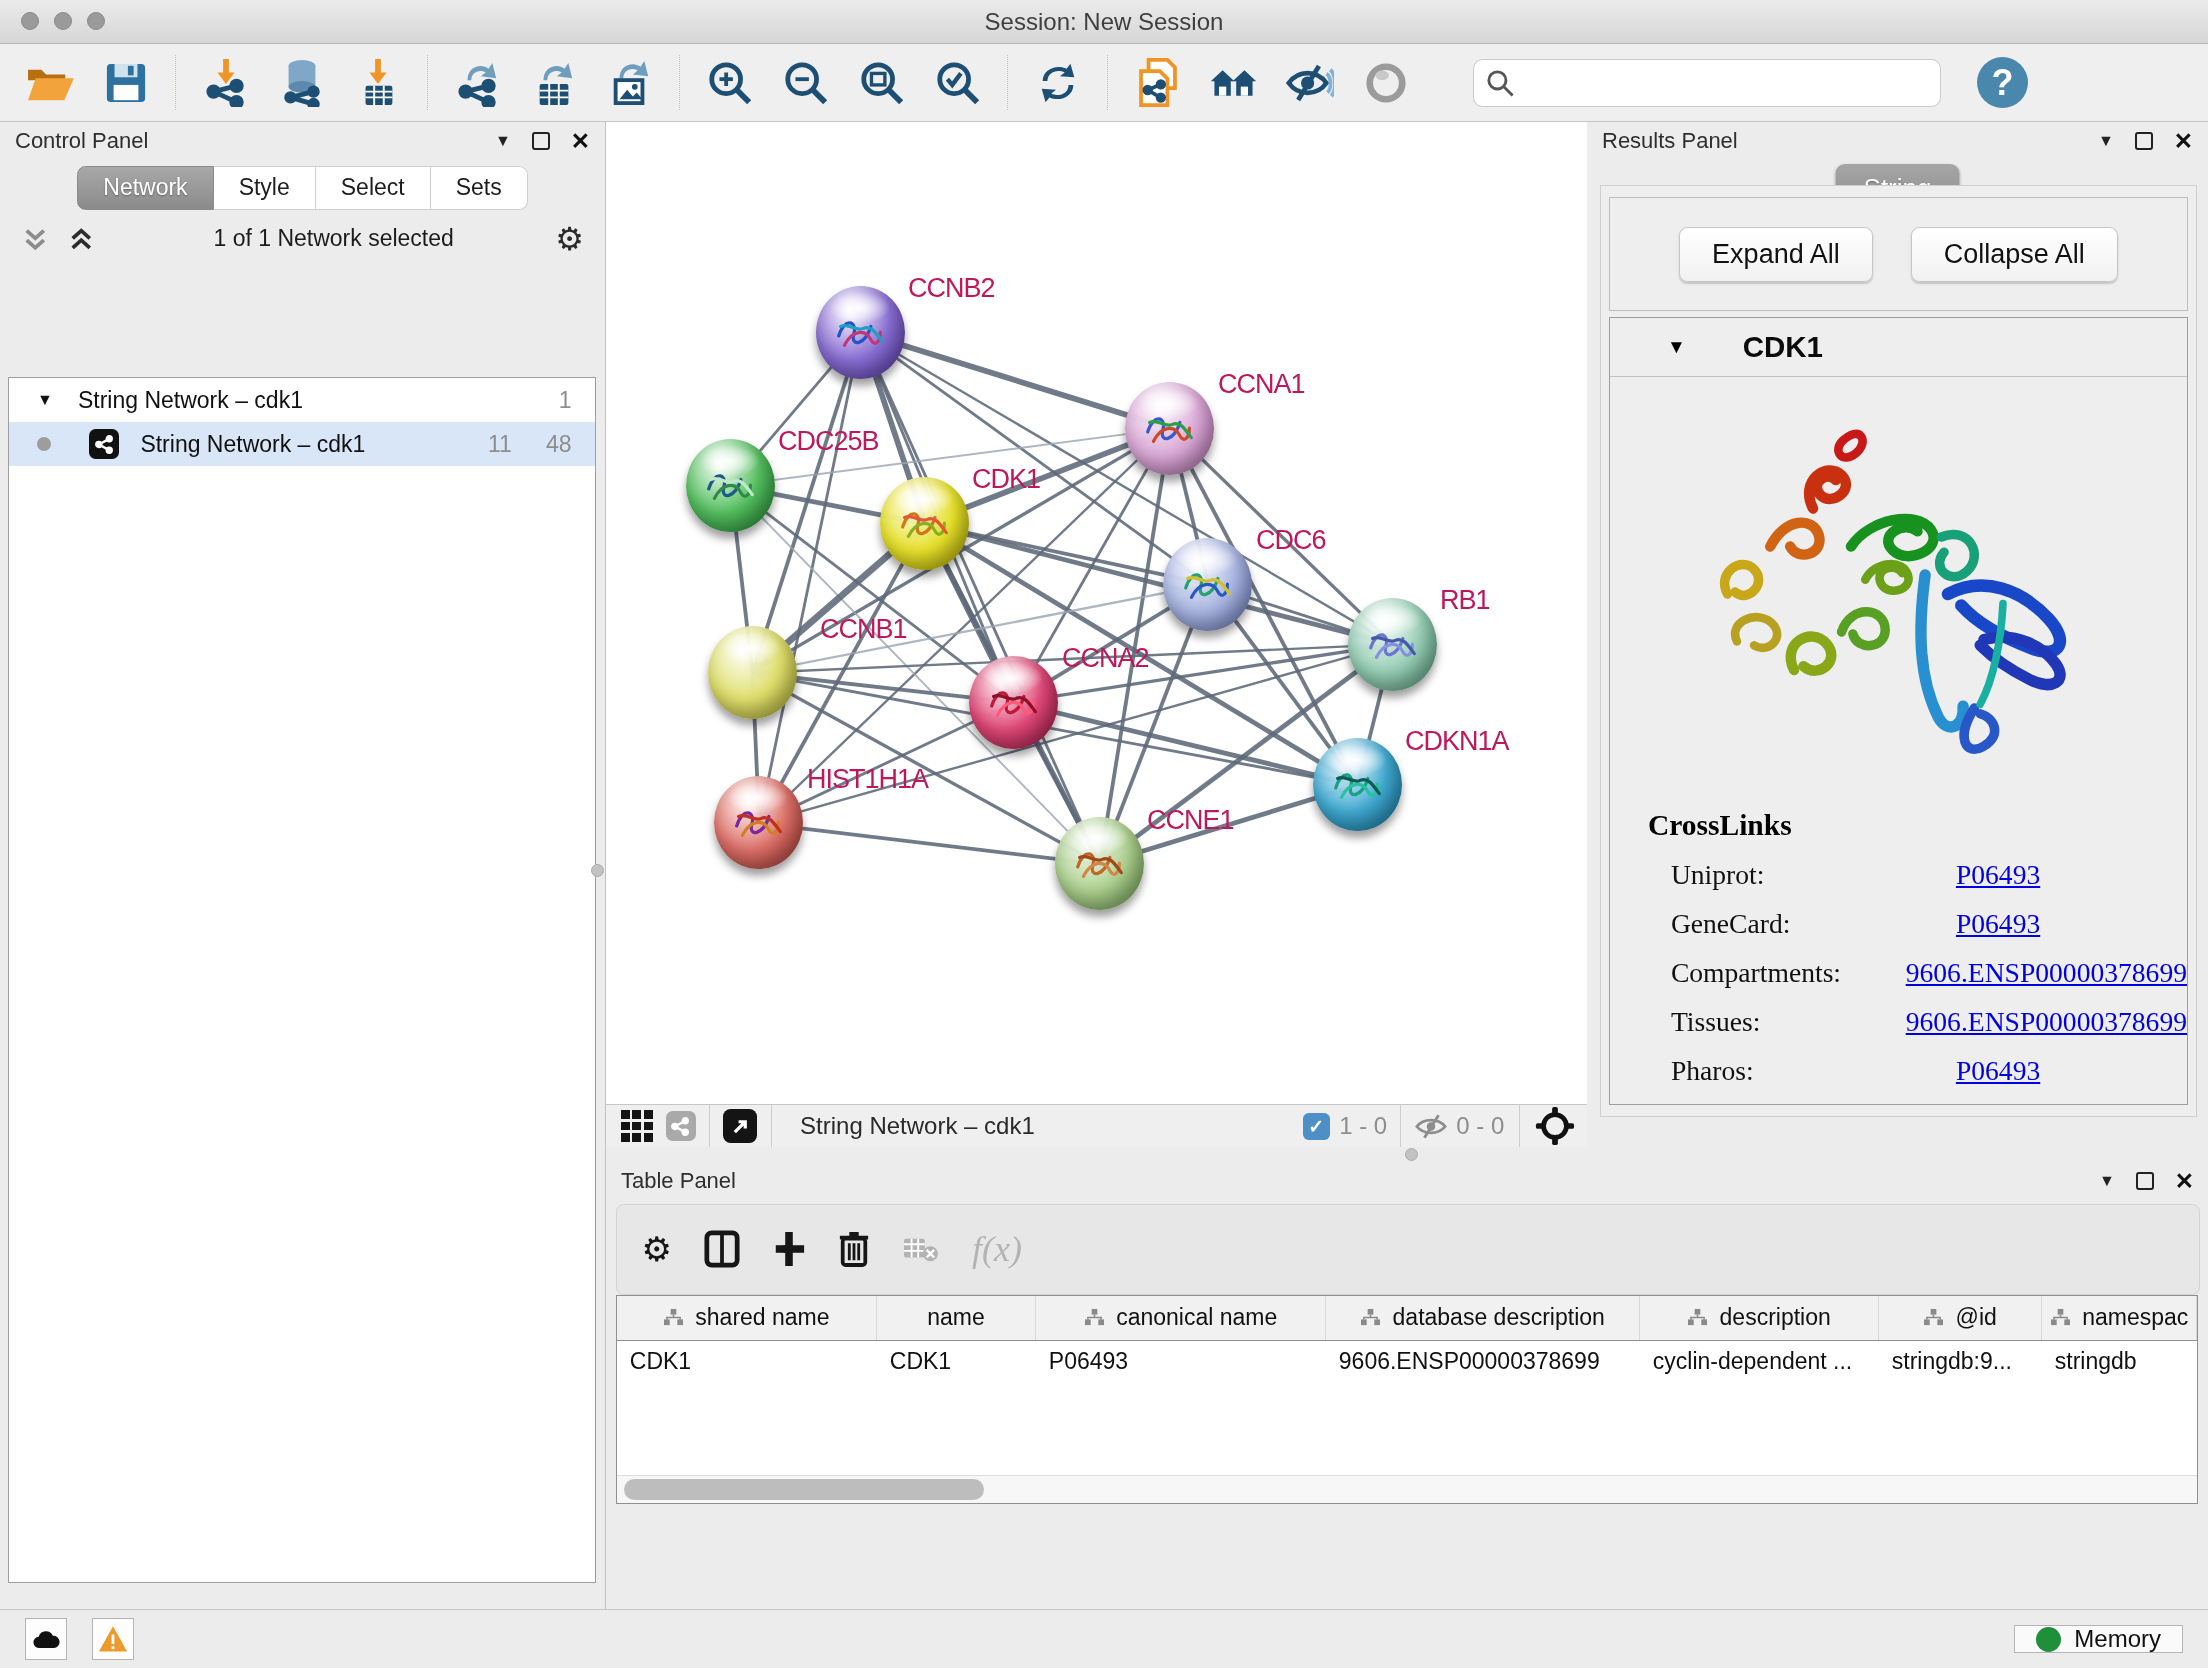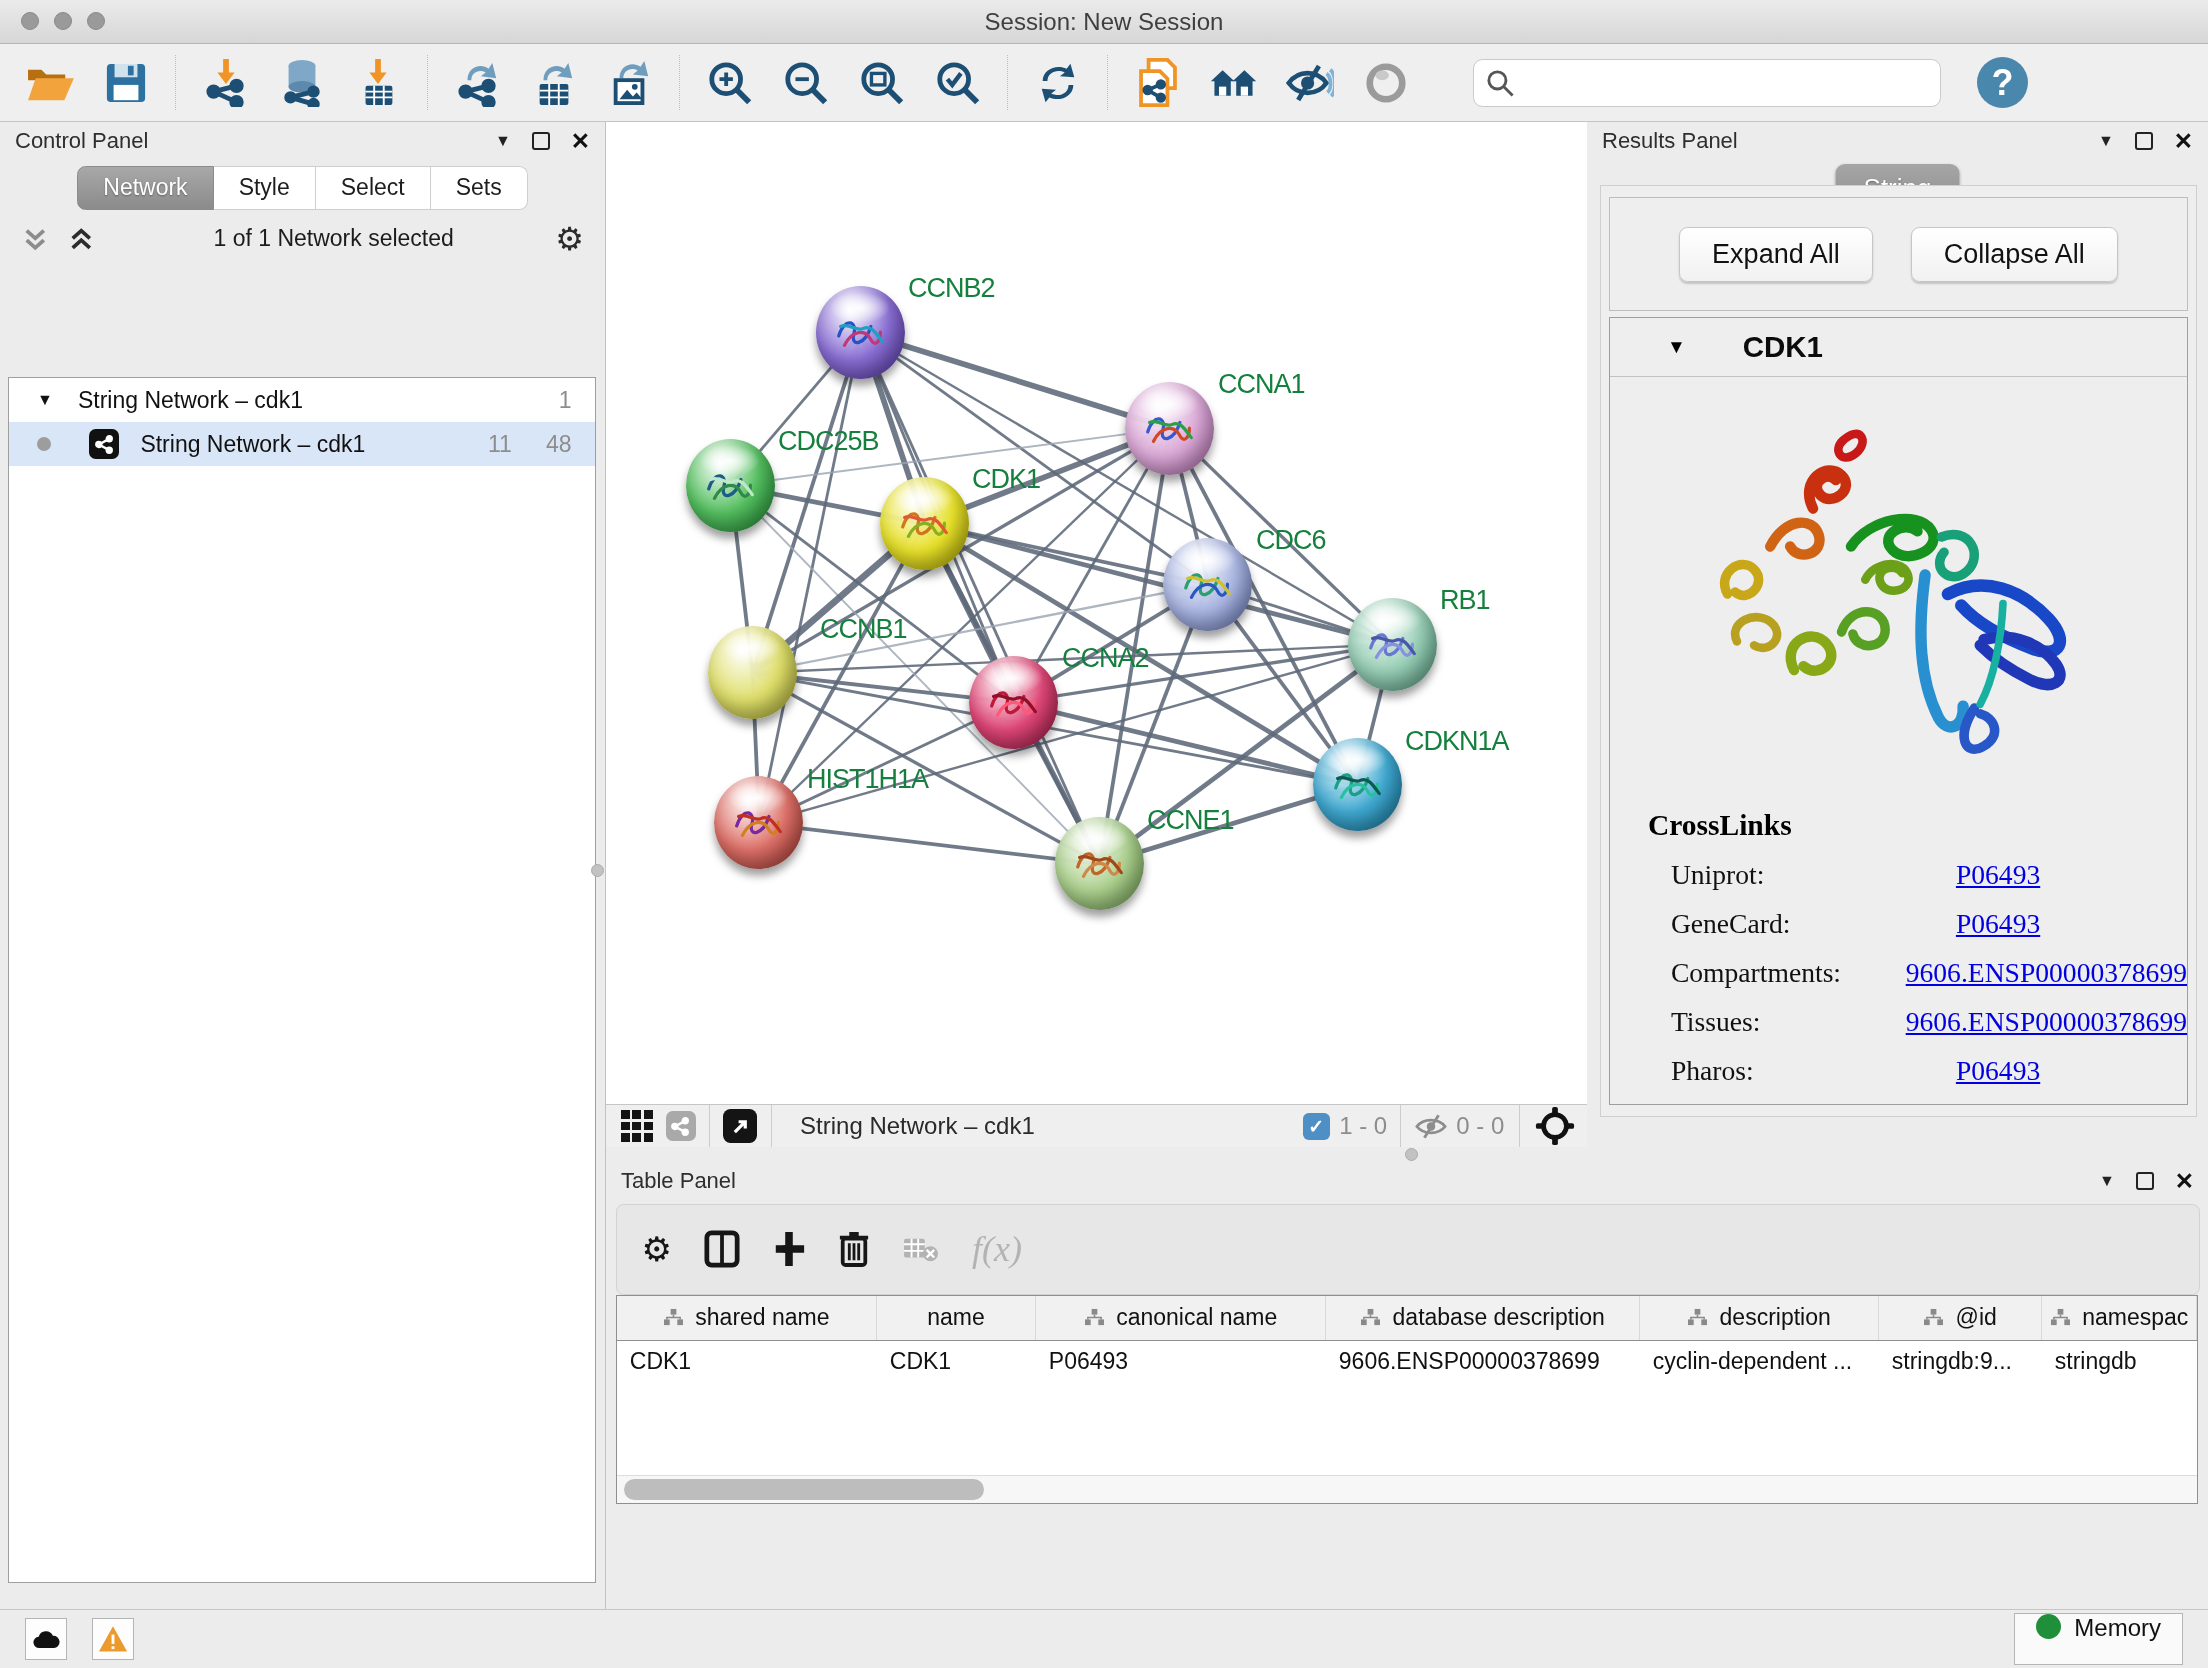--- a/index.html
+++ b/index.html
@@ -58,21 +58,21 @@
   .share-badge { width:30px; height:30px; border-radius:6.7px; background:#111; display:flex; align-items:center; justify-content:center; margin-right:21px; }
 
   
   .network-view { position:absolute; left:606px; top:122px; width:982px; height:1041px; background:#e6e6e6; }
   .net-canvas { position:absolute; left:0; top:0; width:981px; height:982px; background:#fff; overflow:hidden; }
   #edge-svg { position:absolute; left:0; top:0; }
   .node { position:absolute; width:89px; height:93px; border-radius:50%;
     box-shadow:0 6.7px 8.6px rgba(0,0,0,.38), inset -5.7px -9.5px 17px rgba(0,0,0,.28); }
   .node::before { content:""; position:absolute; left:13.3px; top:5.7px; width:61px; height:32px; border-radius:50%;
     background:radial-gradient(ellipse at center, rgba(255,255,255,.95), rgba(255,255,255,0) 70%); }
-  .node-label { position:absolute; font-size:27px; color:#15803d; letter-spacing:-1px; white-space:nowrap; }
+  .node-label { position:absolute; font-size:27px; color:#be185d; letter-spacing:-1px; white-space:nowrap; }
   .net-statusbar { position:absolute; left:0; top:982px; width:981px; height:44px; background:#efefef;
     border-top:1px solid #c6c6c6; border-bottom:1px solid #c6c6c6; display:flex; align-items:center; }
   .ns-sep { width:0; height:42px; border-left:1px solid #cdcdcd; margin:0 13.3px; }
   .grid-icon { display:grid; grid-template-columns:repeat(3,8.6px); grid-gap:2.9px; margin-left:15px; }
   .grid-icon span { width:8.6px; height:8.6px; background:#141414; }
   .share-badge.gray { background:#a9a9a9; margin:0 0 0 13.3px; }
   .extlink { width:34px; height:34px; border-radius:7.6px; background:#141414; display:flex; align-items:center; justify-content:center; }
   .net-name { font-size:24px; color:#2a2a2a; margin-left:15px; flex:1; }
   .badge-box { display:flex; align-items:center; gap:9.5px; font-size:24px; color:#8d8d8d; }
   .checkbox { width:27px; height:27px; border-radius:5.7px; background:#4e90c6; color:#fff; font-size:19px; font-weight:bold;
@@ -121,22 +121,22 @@
   .hthumb { position:absolute; left:7.6px; top:3.8px; width:360px; height:21px; border-radius:10.5px; background:#bdbdbd; }
   .bottom-tabs { position:absolute; left:606px; top:1531px; width:1603px; height:78px; background:#ececec;
     border-top:1.9px solid #9a9a9a; display:flex; align-items:center; }
   .bt-group { margin-left:160px; display:flex; }
 
   
   .statusbar { position:absolute; left:0; top:1609px; width:2208px; height:59px; background:#ececec; border-top:1px solid #c6c6c6;
     display:flex; align-items:center; }
   .sb-btn { width:42px; height:42px; background:#fdfdfd; border:1.9px solid #b5b5b5; margin-left:25px;
     display:flex; align-items:center; justify-content:center; cursor:pointer; }
-  .memory-btn { margin-left:auto; margin-right:25px; height:52px; background:#fafafa; border:1.9px solid #b5b5b5;
-    display:flex; gap:13.3px; padding:0 21px; font-size:24px; color:#111; cursor:pointer; }
+  .memory-btn { margin-left:auto; margin-right:25px; height:28px; background:#fafafa; border:1.9px solid #b5b5b5;
+    display:flex; align-items:center; gap:13.3px; padding:0 21px; font-size:24px; color:#111; cursor:pointer; }
   .mem-dot { width:25px; height:25px; border-radius:50%; background:#1f8f3a; }
 </style>
 </head>
 <body>
 
 <div id="app">
 
   <div class="titlebar">
     <div class="traffic">
       <span></span>

